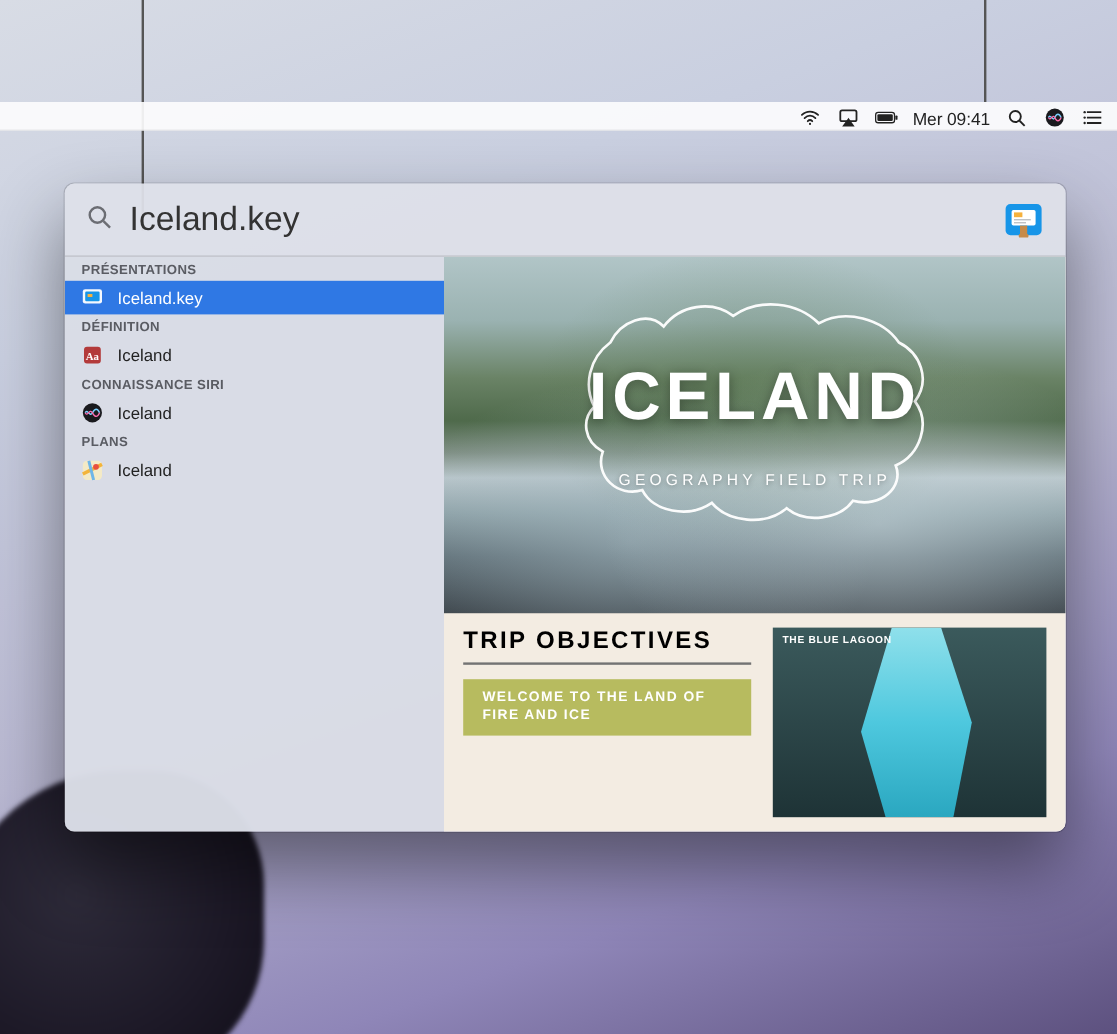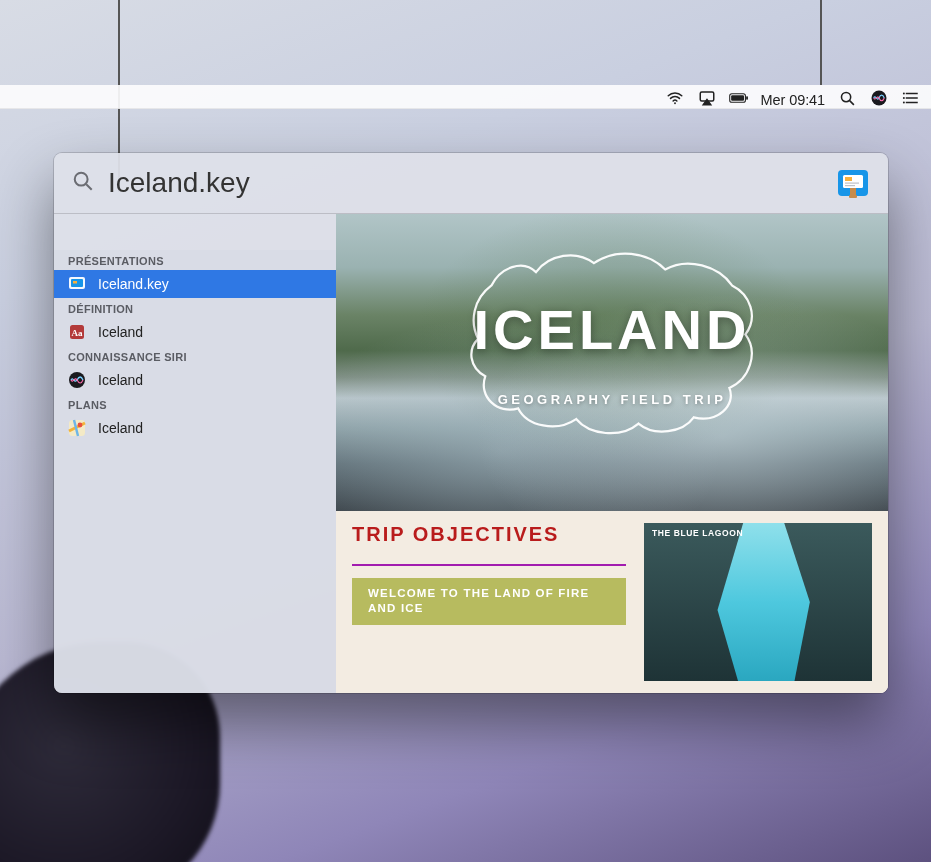--- a/index.html
+++ b/index.html
@@ -94,25 +94,24 @@
     }
 
     .spot-body {
       display: flex;
       flex: 1;
       border-top: 1px solid rgba(0,0,0,0.15);
       min-height: 0;
     }
 
     .results {
-      width: 282px;
+      width: 316px;
       flex: none;
       background: rgba(215,218,228,0.6);
       overflow: hidden;
-      margin-top: 36px;
     }
     .res-header {
       font-size: 11px;
       font-weight: 700;
       color: #5a5c63;
       padding: 5px 14px 3px;
       letter-spacing: 0.3px;
       text-transform: uppercase;
     }
     .res-item {
@@ -174,41 +173,41 @@
       letter-spacing: 4px;
       text-shadow: 0 2px 10px rgba(0,0,0,0.35);
       font-family: "Helvetica Neue", Arial, sans-serif;
     }
     .iceland-sub {
       position: absolute;
       left: 0; right: 0;
       top: 60%;
       text-align: center;
       color: #fff;
-      font-weight: 700;
+      font-weight: 400;
       font-size: 13px;
       letter-spacing: 3.5px;
       text-shadow: 0 1px 4px rgba(0,0,0,0.35);
     }
 
     .slide2 {
       flex: 1;
       background: #f3ece2;
       padding: 12px 16px;
       display: flex;
       gap: 18px;
     }
     .slide2-left { flex: 1; }
     .objectives-title {
-      color: #b91c1c;
+      color: #000000;
       font-size: 20px;
       font-weight: 800;
       letter-spacing: 2px;
-      padding-bottom: 18px;
-      border-bottom: 2px solid #a21caf;
+      padding-bottom: 6px;
+      border-bottom: 2px solid #737373;
       margin-bottom: 12px;
     }
     .welcome-box {
       background: #b7bb5f;
       color: #fff;
       font-size: 11.5px;
       font-weight: 700;
       letter-spacing: 1.2px;
       padding: 8px 16px;
       line-height: 1.35;

